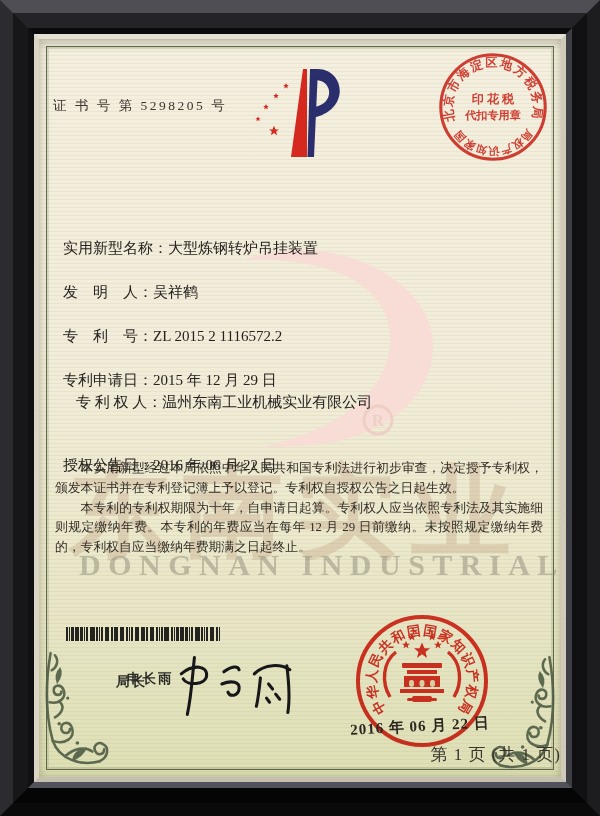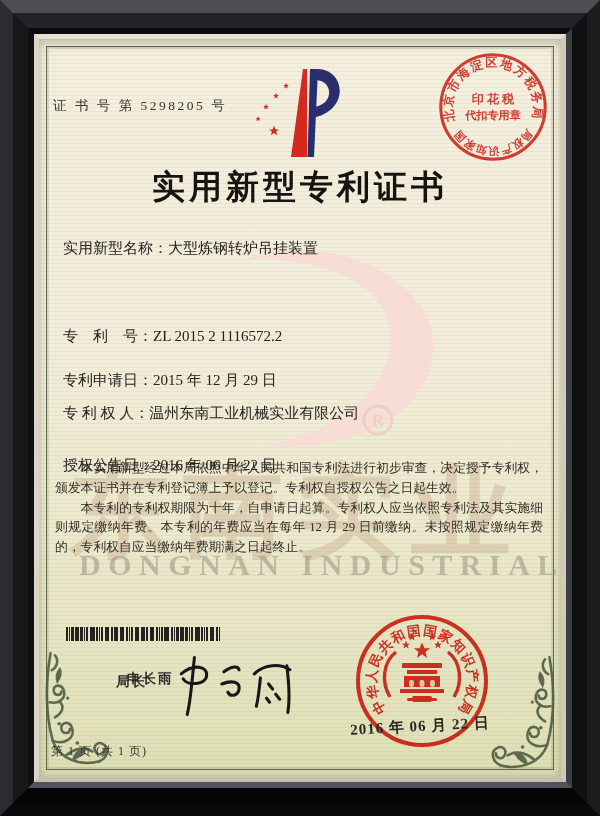--- a/index.html
+++ b/index.html
@@ -48,21 +48,21 @@
   
   .content{z-index:2;}
   .cert-number{left:14px;top:58px;font-size:13.5px;letter-spacing:2.5px;color:#39342e;}
   .logo{left:207px;top:26px;width:100px;height:95px;}
   .tax-stamp{left:396px;top:10px;width:116px;height:116px;opacity:0.88;mix-blend-mode:multiply;}
   .title{
     left:0;top:126px;width:100%;text-align:center;
     font-size:33px;font-weight:bold;letter-spacing:4px;color:#161310;
   }
   .field-row{left:24px;width:480px;font-size:15px;font-weight:normal;color:#262220;white-space:nowrap;}
-  .f0{top:200px;}.f1{top:244px;}.f2{top:288px;}.f3{top:332px;}.f4{top:365px;}.f5{top:417px;}
+  .f0{top:200px;}.f1{top:244px;}.f2{top:288px;}.f3{top:332px;}.f4{top:354px;margin-left:13px;}.f5{top:417px;}
   .legal{
     left:16px;top:420px;width:488px;
     font-size:12.8px;line-height:19.8px;text-align:justify;color:#322d27;
   }
   .legal p{margin:0;text-indent:2em;}
   .barcode{
     left:27px;top:588px;width:154px;height:14px;
     background:
       repeating-linear-gradient(90deg,#23231f 0 2px,rgba(0,0,0,0) 2px 5px),
       repeating-linear-gradient(90deg,#23231f 0 1px,rgba(0,0,0,0) 1px 7px),
@@ -78,22 +78,22 @@
   .official-seal{left:313px;top:572px;width:140px;height:140px;z-index:3;opacity:0.92;mix-blend-mode:multiply;}
   .seal-date{
     left:311px;top:678px;width:140px;text-align:center;z-index:4;
     font-size:15px;font-weight:bold;color:#2c2620;letter-spacing:1px;
     transform:rotate(-3deg);white-space:nowrap;
   }
   .ornament{width:75px;height:123px;z-index:2;opacity:0.9;}
   .orn-left{left:3px;top:612px;}
   .orn-right{left:444px;top:616px;transform:scaleX(-1);}
   .footer{
-    left:0;top:704px;width:100%;text-align:left;
-    font-size:12px;letter-spacing:1px;color:#3a362f;padding-left:12px;
+    left:0;top:704px;width:100%;text-align:right;
+    font-size:17px;letter-spacing:1px;color:#3a362f;
   }
 </style>
 </head>
 <body>
 
 <svg width="0" height="0" style="position:absolute" aria-hidden="true">
   <defs>
     <path id="star" d="M0,-10 L2.94,-3.09 L9.51,-3.09 L4.19,1.18 L5.88,8.09 L0,3.82 L-5.88,8.09 L-4.19,1.18 L-9.51,-3.09 L-2.94,-3.09 Z"></path>
     <g id="flourish" fill="none" stroke="#4e5d44" stroke-width="2.4" stroke-linecap="round">
       <path d="M8,2 C3,30 3,58 10,84 C16,101 36,108 54,103"></path>
@@ -155,24 +155,26 @@
         <text font-size="12.5" font-weight="bold" fill="#d5281e" letter-spacing="2">
           <textPath href="#taxTop">北京市海淀区地方税务局</textPath>
         </text>
         <text font-size="11" font-weight="bold" fill="#d5281e" letter-spacing="1">
           <textPath href="#taxBot">局权产识知家国</textPath>
         </text>
         <text x="60" y="56" text-anchor="middle" font-size="12.5" font-weight="bold" fill="#d5281e">印 花 税</text>
         <text x="60" y="72" text-anchor="middle" font-size="11.5" font-weight="bold" fill="#d5281e">代扣专用章</text>
       </svg>
 
-      <div class="abs content title">实用新型专利证书</div>
 
       <div class="abs content field-row f0">
         <span>实用新型名称：</span><span>大型炼钢转炉吊挂装置</span>
+      </div>
+      <div class="abs content field-row f1">
+        <span>发　明　人：</span><span>吴祥鹤</span>
       </div>
       <div class="abs content field-row f2">
         <span>专　利　号：</span><span>ZL 2015 2 1116572.2</span>
       </div>
       <div class="abs content field-row f3">
         <span>专利申请日：</span><span>2015 年 12 月 29 日</span>
       </div>
       <div class="abs content field-row f4">
         <span>专 利 权 人：</span><span>温州东南工业机械实业有限公司</span>
       </div>

